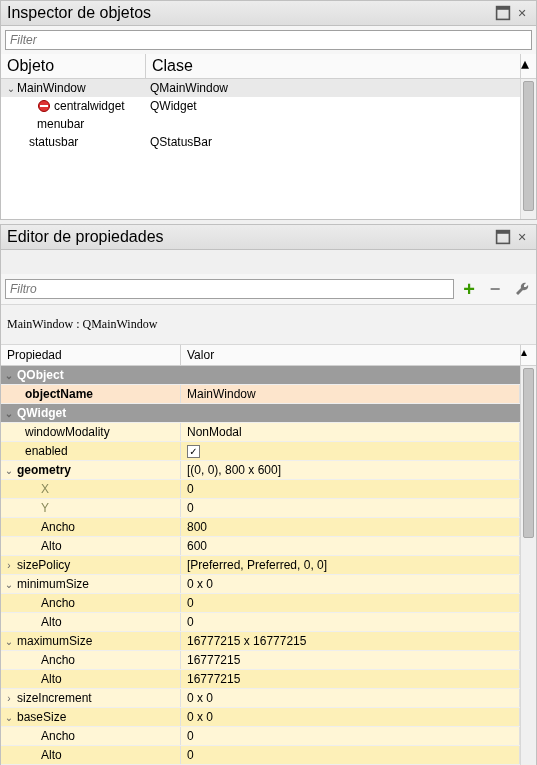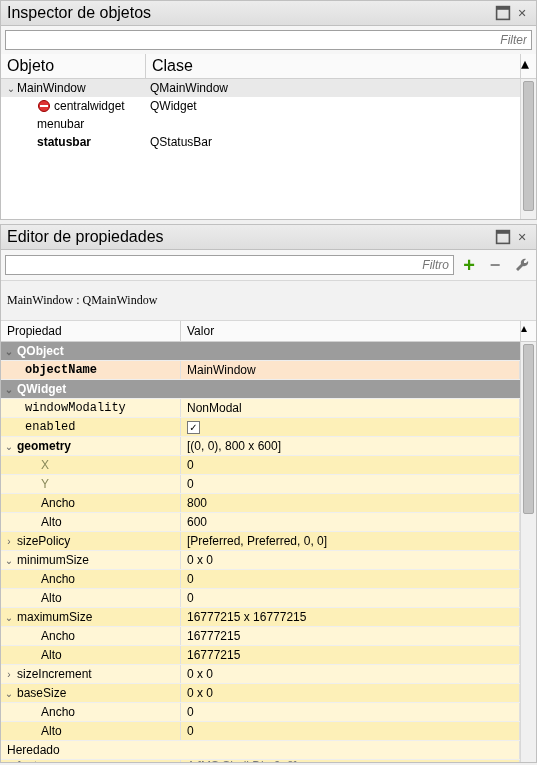--- a/index.html
+++ b/index.html
@@ -23,21 +23,21 @@
   .hdr-btn {
     width: 16px; height: 16px; margin-left: 3px;
     display: inline-flex; align-items: center; justify-content: center;
     color: #555; cursor: pointer; font-size: 11px;
   }
   .filter-row { padding: 4px; background: #f6f6f6; }
   .filter-input {
     width: 100%; height: 20px;
     border: 1px solid #a0a0a0;
     padding: 0 4px; font-size: 12px;
-    color: #888; font-style: italic; text-align: right;
+    color: #888; font-style: italic;
   }
 
   
   .tree-wrap { position: relative; background: #fff; }
   .tree-head {
     display: flex; background: #fafafa;
     border-bottom: 1px solid #d0d0d0;
     font-size: 16px;
     position: relative;
   }
@@ -47,21 +47,21 @@
   .tree-body { height: 140px; overflow: hidden; background:#fff; position:relative; }
   .tree-row { display:flex; height:18px; align-items:center; font-size:12px; }
   .tree-row.selected { background:#e9e9e9; }
   .cell1 { width:145px; display:flex; align-items:center; padding-left:2px; }
   .cell2 { flex:1; padding-left:4px; }
   .twisty { width:12px; display:inline-flex; justify-content:center; color:#555; font-size:10px; cursor:pointer; }
   .obj-icon { width:14px; height:14px; margin-right:3px; display:inline-flex; align-items:center; justify-content:center; }
   .obj-icon svg { width:14px; height:14px; }
 
   
-  .prop-toolbar { display:flex; align-items:center; padding:4px; gap:4px; background:#f6f6f6; }
+  .prop-toolbar { display:flex; align-items:center; padding:4px; gap:4px; background:#f6f6f6;margin-top:24px; }
   .prop-toolbar .filter-input { flex:1; }
   .tool-btn { width:22px; height:22px; display:inline-flex; align-items:center; justify-content:center; cursor:pointer; }
   .plus-icn { color:#3a9a00; font-size:20px; font-weight:bold; line-height:1; }
   .minus-icn { color:#888; font-size:18px; font-weight:bold; line-height:1; }
   .wrench-icn svg { width:16px; height:16px; }
 
   .crumb { padding:12px 6px; font-size:12px; background:#f2f2f2; border-top:1px solid #d8d8d8; border-bottom:1px solid #d8d8d8;font-family:Liberation Serif, serif; }
 
   .prop-table-wrap { position:relative; background:#fff; }
   .prop-head { display:flex; background:#fafafa; border-bottom:1px solid #d0d0d0; font-size:12px; }
@@ -76,21 +76,21 @@
   .prow .sb  { width:16px; height:100%; }
 
   .grp { background:#9c9c9c; color:#fff; font-weight:bold; }
   .grp .pc1, .grp .pc2 { border-right-color:#9c9c9c; }
   .yel  { background:#fff6d6; }
   .yel2 { background:#fdf0b8; }
   .ong  { background:#fde5cc; }
   .prow .tw { width:16px; display:inline-flex; justify-content:center; color:#666; font-size:10px; cursor:pointer; }
   .prow .lbl { }
   .bold { font-weight:bold; }
-  .pad1 { padding-left: 8px; font-family: Liberation Mono, monospace; }
+  .pad1 { padding-left: 8px; }
   .pad2 { padding-left: 24px; }
 
   .chk { width:13px; height:13px; border:1px solid #777; background:#fff; display:inline-flex; align-items:center; justify-content:center; font-size:10px; color:#000; }
 
   .vscroll { position:absolute; right:0; top:0; bottom:0; width:16px; background:#f0f0f0; border-left:1px solid #d8d8d8; }
   .vscroll .thumb { position:absolute; left:2px; right:2px; background:#c4c4c4; border:1px solid #a8a8a8; border-radius:2px; }
 </style>
 </head>
 <body>
 
@@ -135,21 +135,21 @@
           </div>
           <div class="cell2">QWidget</div>
         </div>
         <div class="tree-row">
           <div class="cell1" style="padding-left: 24px;">
             <span class="twisty"></span>
             <span>menubar</span>
           </div>
         </div>
         <div class="tree-row">
-          <div class="cell1" style="padding-left: 24px; font-weight: bold;">
+          <div class="cell1" style="padding-left: 16px;">
             <span class="twisty"></span>
             <span>statusbar</span>
           </div>
           <div class="cell2">QStatusBar</div>
         </div>
         <div class="vscroll">
         <div class="thumb" style="top:2px; height:130px;"></div>
       </div>
     </div>
   </div>

